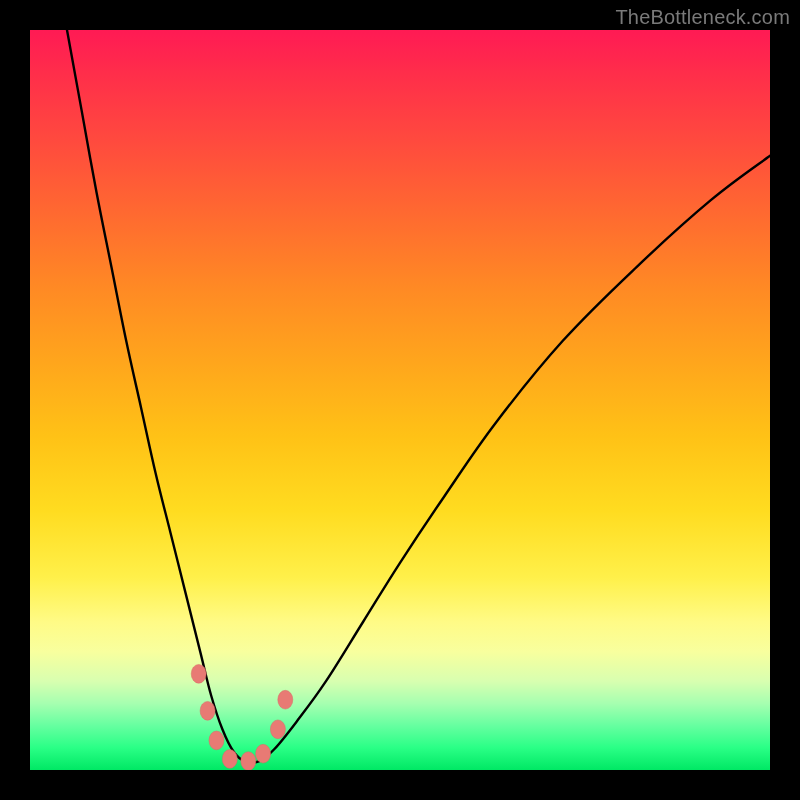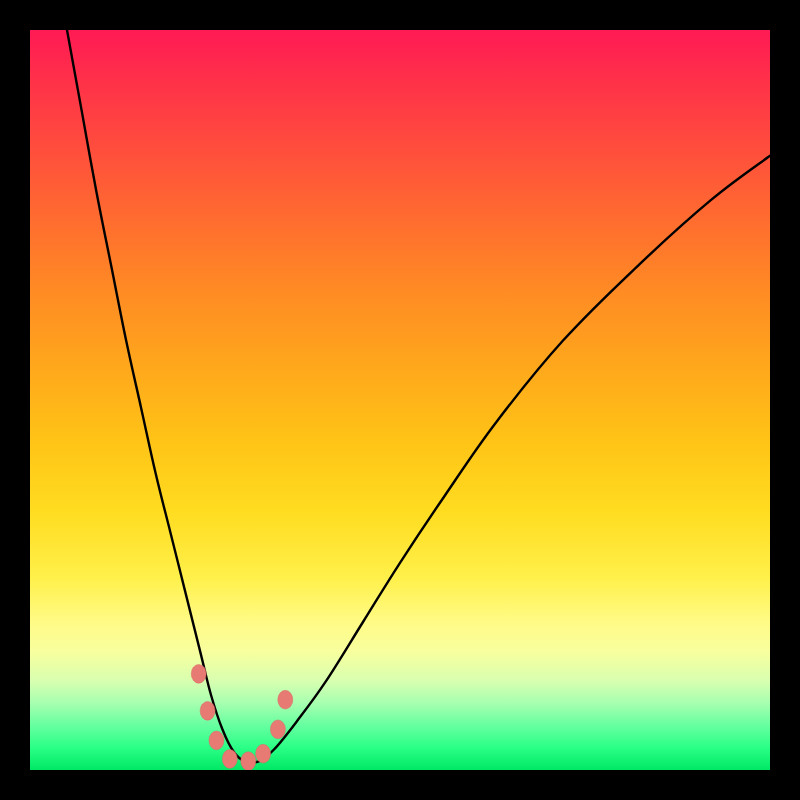--- a/index.html
+++ b/index.html
@@ -94,13 +94,14 @@
           <ellipse cx="177.60" cy="680.80" rx="7.5" ry="9.375" class="marker"></ellipse>
           <ellipse cx="186.48" cy="710.40" rx="7.5" ry="9.375" class="marker"></ellipse>
           <ellipse cx="199.80" cy="728.90" rx="7.5" ry="9.375" class="marker"></ellipse>
           <ellipse cx="218.30" cy="731.12" rx="7.5" ry="9.375" class="marker"></ellipse>
           <ellipse cx="233.10" cy="723.72" rx="7.5" ry="9.375" class="marker"></ellipse>
           <ellipse cx="247.90" cy="699.30" rx="7.5" ry="9.375" class="marker"></ellipse>
           <ellipse cx="255.30" cy="669.70" rx="7.5" ry="9.375" class="marker"></ellipse>
         </g>
     </svg>
   </div>
+  <div class="watermark">TheBottleneck.com</div>
 </div>
 
 </body></html>

